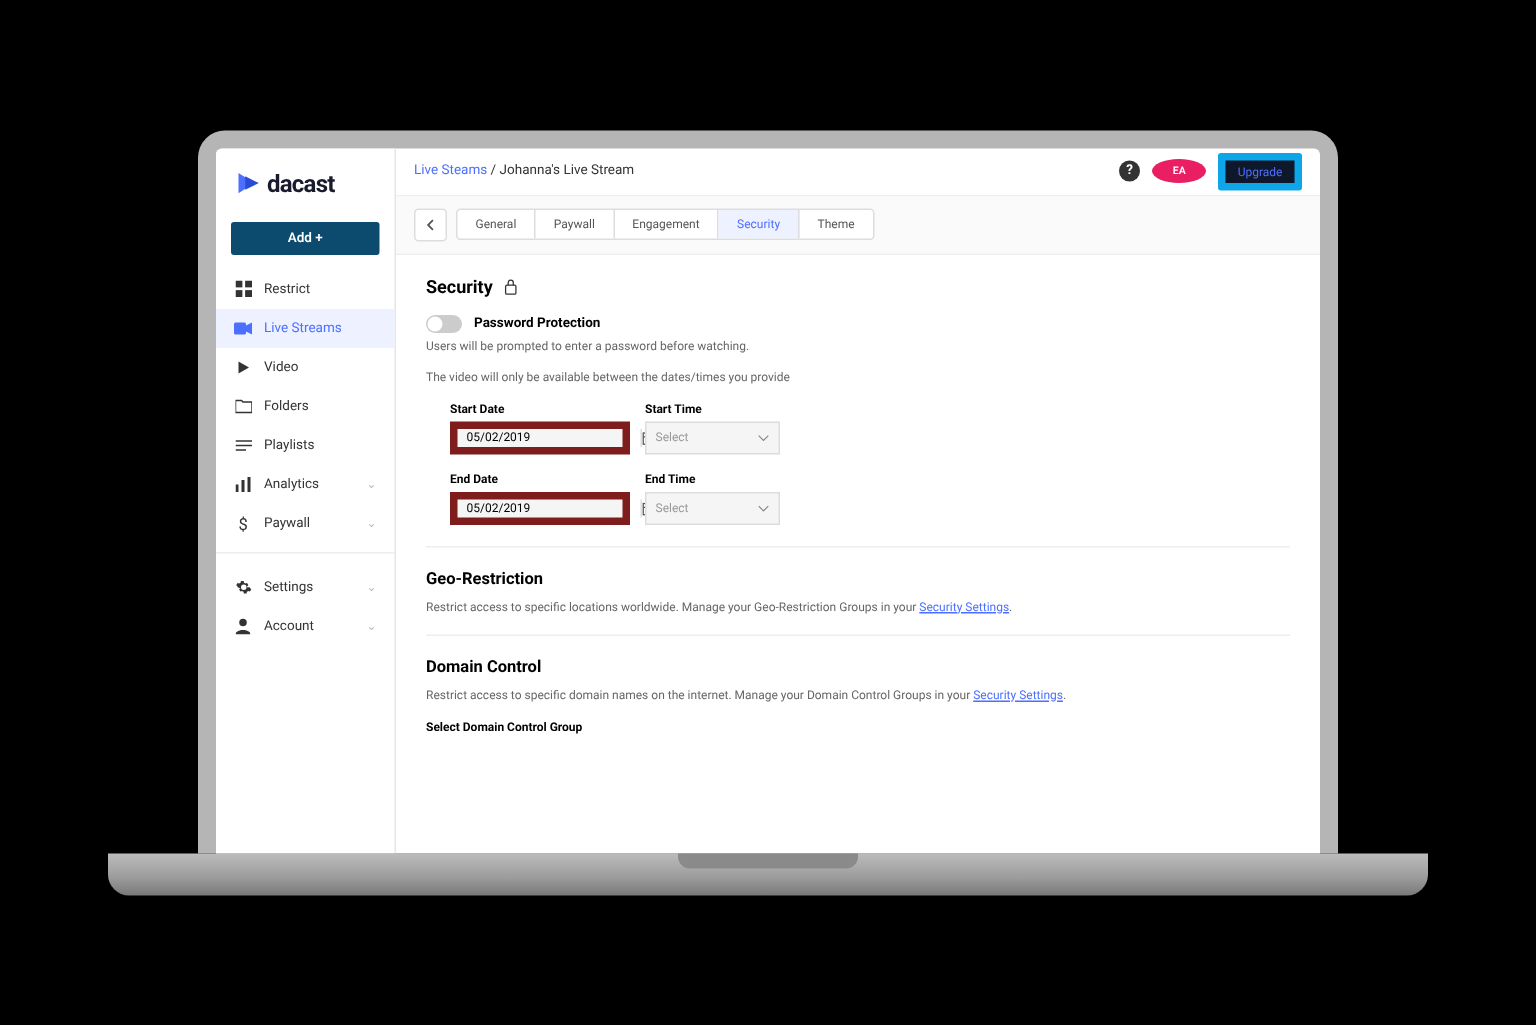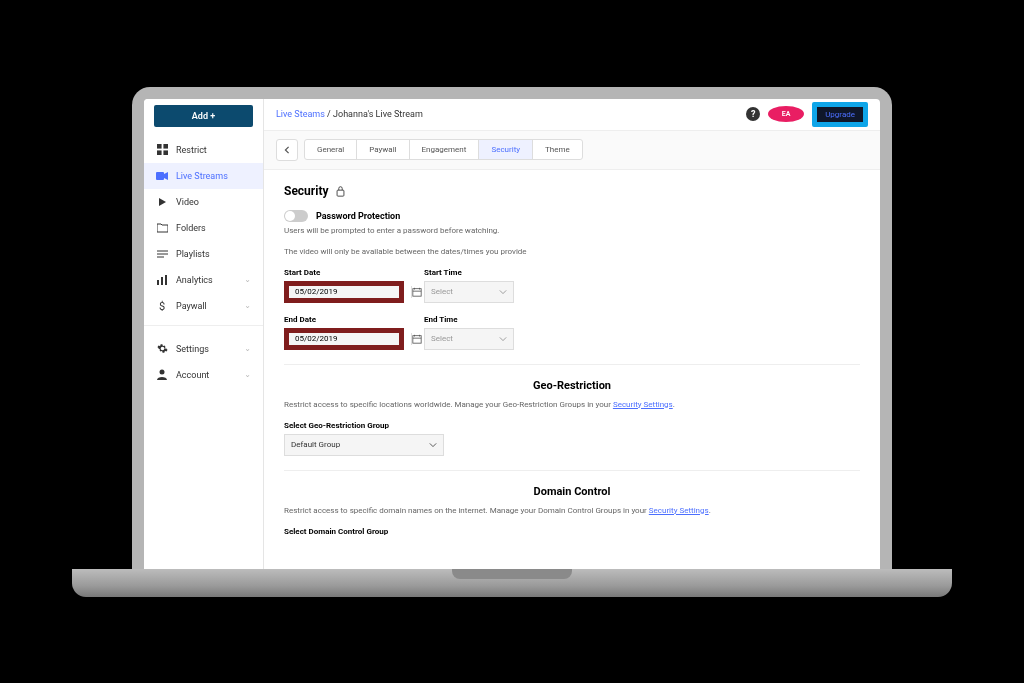--- a/index.html
+++ b/index.html
@@ -45,42 +45,49 @@
 .toggle-row { display: flex; align-items: center; gap: 8px; margin-bottom: 4px; }
 .toggle { width: 24px; height: 12px; border-radius: 10px; position: relative; cursor: pointer; }
 .toggle.off { background: #ccc; }
 .toggle.on { background: #4c6fff; }
 .toggle-knob { position: absolute; width: 10px; height: 10px; background: #fff; border-radius: 50%; top: 1px; }
 .toggle.off .toggle-knob { left: 1px; }
 .toggle.on .toggle-knob { right: 1px; }
 .toggle-label { font-size: 9px; font-weight: 700; }
 .desc { font-size: 8px; color: #666; margin-bottom: 12px; }
 
-.form-row { display: flex; gap: 20px; margin-bottom: 12px; }
+.form-row { display: flex; gap: 10px; margin-bottom: 12px; margin-left: 16px; }
 .form-field label { display: block; font-size: 8px; font-weight: 700; margin-bottom: 4px; }
 .date-input { display: flex; align-items: center; border: 5px solid #7f1d1d; background: #f5f5f5; height: 22px; width: 120px; }
 .date-input input { border: none; background: transparent; padding: 0 6px; font-size: 8px; flex: 1; outline: none; }
 .date-input .cal-icon { width: 20px; height: 100%; border-left: 1px solid #ddd; display: flex; align-items: center; justify-content: center; }
 .select-input { display: flex; align-items: center; border: 1px solid #ddd; background: #f5f5f5; height: 22px; width: 90px; padding: 0 6px; justify-content: space-between; cursor: pointer; }
 .select-input span { font-size: 8px; color: #999; }
 .select-wide { width: 160px; }
 
 .hr { height: 1px; background: #eee; margin: 14px 0; }
-.section-h2 { font-size: 11px; font-weight: 700; margin-bottom: 8px; text-align: center; }
+.section-h2 { font-size: 11px; font-weight: 700; margin-bottom: 8px; }
 .link { color: #4c6fff; }
 </style>
 </head>
 <body>
 
 <div class="laptop-frame">
   <div class="laptop-screen">
     <div class="screen-inner">
       <div class="app">
 
         <aside class="sidebar">
+          <div class="logo">
+            <svg class="logo-mark" viewBox="0 0 24 24">
+                <path d="M4 3 L18 12 L4 21 Z" fill="#4c6fff"></path>
+                <path d="M10 6 L22 12 L10 18 Z" fill="#2a4bd8"></path>
+              </svg>
+            <span class="logo-text">dacast</span>
+          </div>
           <button class="add-btn">Add +</button>
           <ul class="nav">
             <li>
               <span class="nav-icon">
                   <svg width="11" height="11" viewBox="0 0 12 12">
                     <rect x="0" y="0" width="5" height="5" fill="#333"></rect>
                     <rect x="7" y="0" width="5" height="5" fill="#333"></rect>
                     <rect x="0" y="7" width="5" height="5" fill="#333"></rect>
                     <rect x="7" y="7" width="5" height="5" fill="#333"></rect>
                   </svg>
@@ -266,29 +273,20 @@
                 </div>
               </div>
             </div>
 
             <div class="hr"></div>
 
             <div class="section-h2">Geo-Restriction</div>
             <div class="desc">
               <span>Restrict access to specific locations worldwide. Manage your Geo-Restriction Groups in your </span><a href="#" class="link">Security Settings</a>.
             </div>
-            <div class="form-field">
-              <label>Select Geo-Restriction Group</label>
-              <div class="select-input select-wide">
-                <span style="color:#333">Default Group</span>
-                <svg width="8" height="6" viewBox="0 0 10 6">
-                    <path d="M1 1 L5 5 L9 1" stroke="#333" fill="none"></path>
-                  </svg>
-              </div>
-            </div>
 
             <div class="hr"></div>
 
             <div class="section-h2">Domain Control</div>
             <div class="desc">
               <span>Restrict access to specific domain names on the internet. Manage your Domain Control Groups in your </span><a href="#" class="link">Security Settings</a>.
             </div>
             <div class="form-field">
               <label>Select Domain Control Group</label>
             </div>

